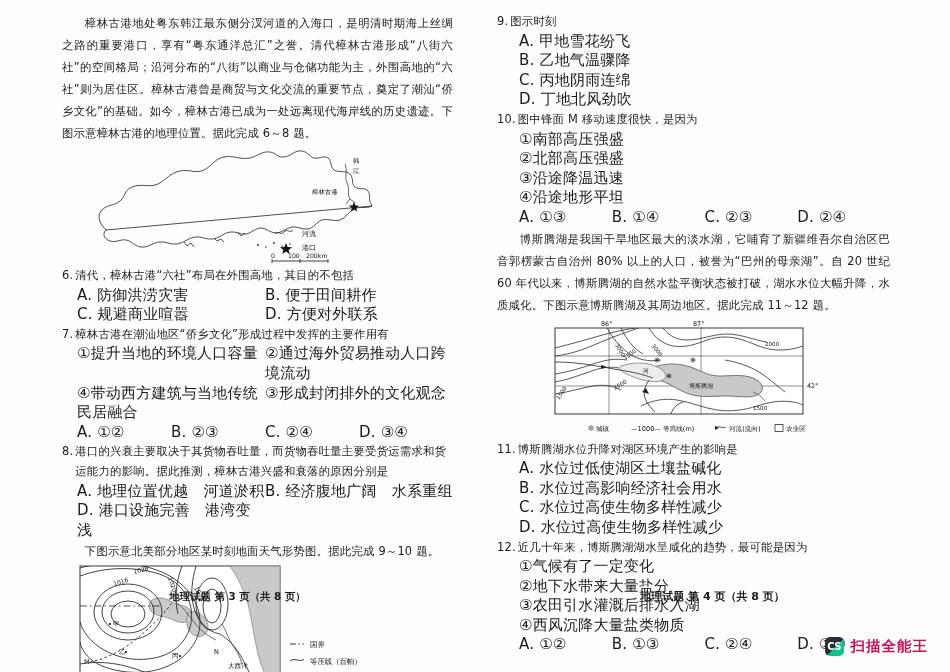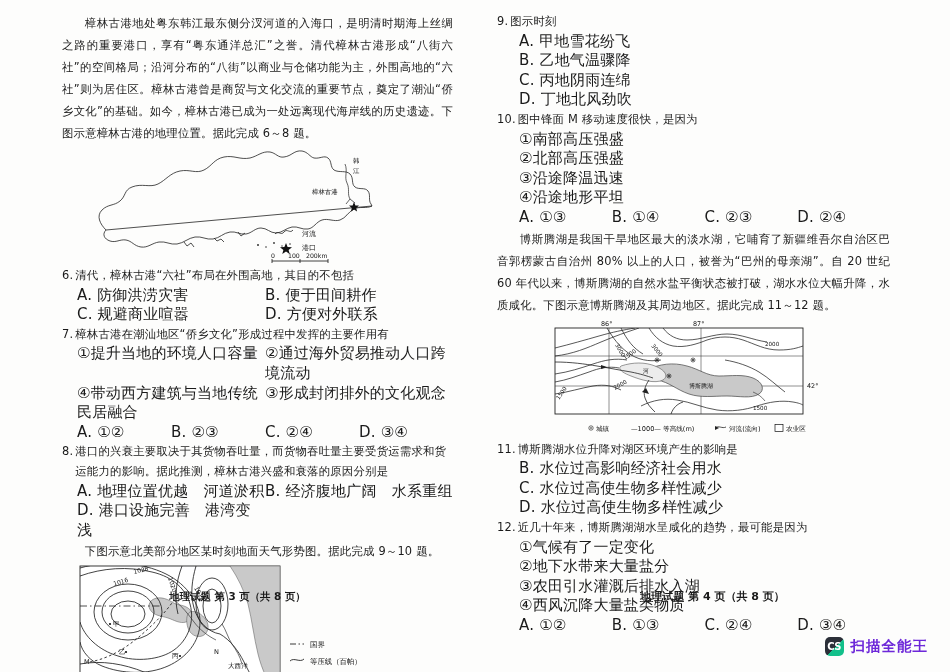--- a/index.html
+++ b/index.html
@@ -47,21 +47,21 @@
     position:absolute;right:22px;bottom:16px;
     display:flex;align-items:center;gap:7px;z-index:5;
   }
   .wm-badge{
     width:19px;height:19px;border-radius:5px;
     background:linear-gradient(135deg,#2b2f38 0%,#2b2f38 55%,#12c08a 55%,#12c08a 100%);
     color:#fff;font-size:10px;font-weight:bold;
     display:flex;align-items:center;justify-content:center;
     letter-spacing:-.5px;
   }
-  .wm-text{font-size:14.5px;font-weight:bold;color:#6d28d9;letter-spacing:1px;}
+  .wm-text{font-size:14.5px;font-weight:bold;color:#be185d;letter-spacing:1px;}
 
   text{font-family:"DejaVu Sans","Liberation Sans",sans-serif;}
 </style>
 </head>
 <body>
 
 <div class="scan-tint"></div>
 
 <div class="page">
 
@@ -384,20 +384,21 @@
         </g>
       </svg>
     </div>
 
     <div class="q">
       <div class="q-stem">
         <span class="q-num">11.</span>
         <span class="q-text">博斯腾湖水位升降对湖区环境产生的影响是</span>
       </div>
       <div class="opts opts-stack indent2">
+        <span class="opt">A. 水位过低使湖区土壤盐碱化</span>
         <span class="opt">B. 水位过高影响经济社会用水</span>
         <span class="opt">C. 水位过高使生物多样性减少</span>
         <span class="opt">D. 水位过高使生物多样性减少</span>
       </div>
     </div>
 
     <div class="q">
       <div class="q-stem">
         <span class="q-num">12.</span>
         <span class="q-text">近几十年来，博斯腾湖湖水呈咸化的趋势，最可能是因为</span>

